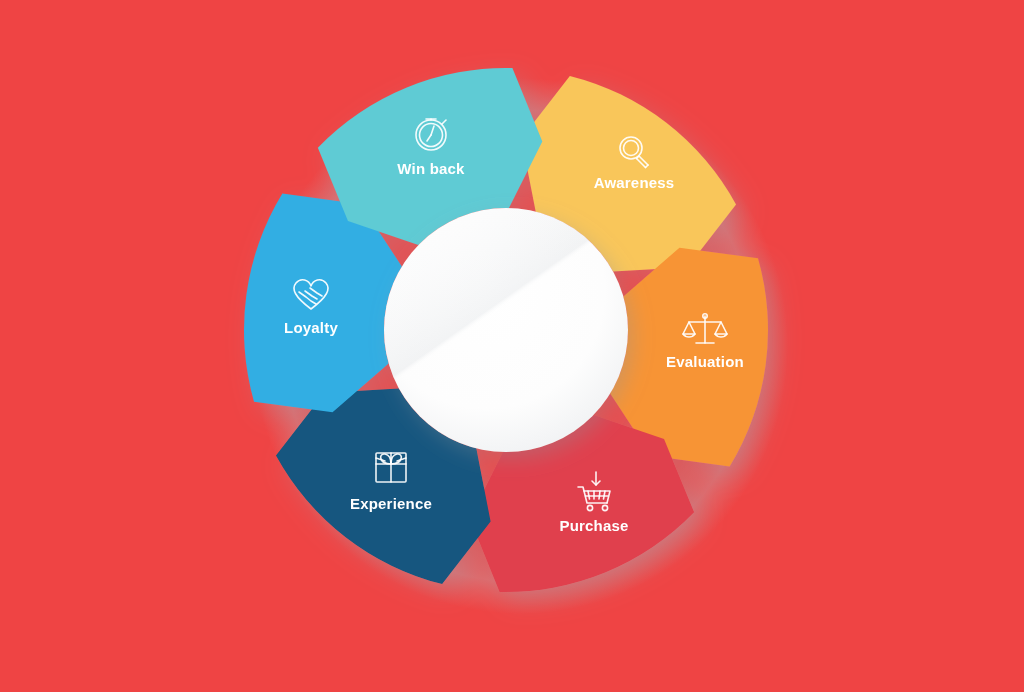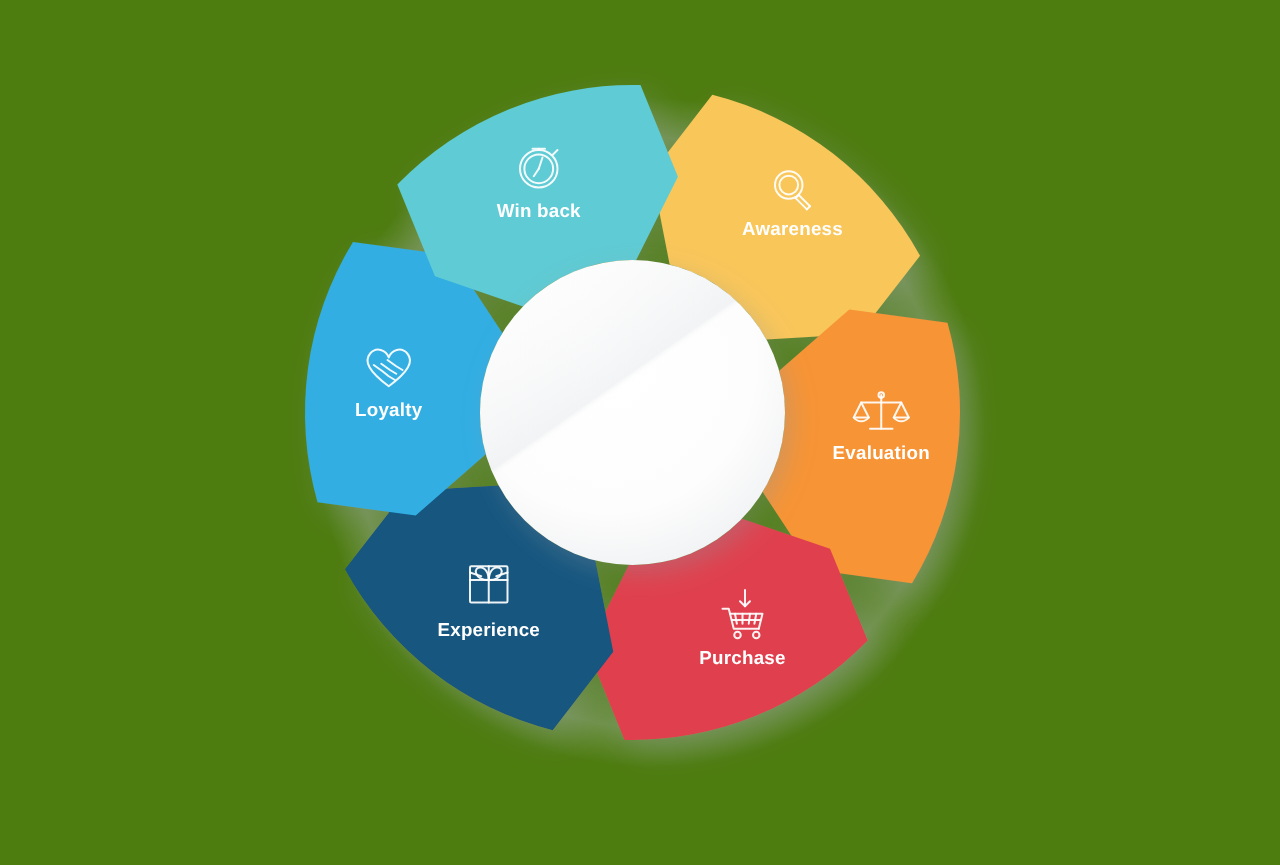--- a/index.html
+++ b/index.html
@@ -14,21 +14,21 @@
     overflow: hidden;
     font-family: "Liberation Sans", sans-serif;
     position: relative;
   }
   #canvas-root {
     position: absolute;
     left: 0;
     top: 0;
     width: 1024px;
     height: 692px;
-    background: #4d7c0f;
+    background: #ef4444;
   }
   #cycle-svg {
     position: absolute;
     left: 0;
     top: 0;
     width: 1024px;
     height: 692px;
     display: block;
   }
   .seg-label {

